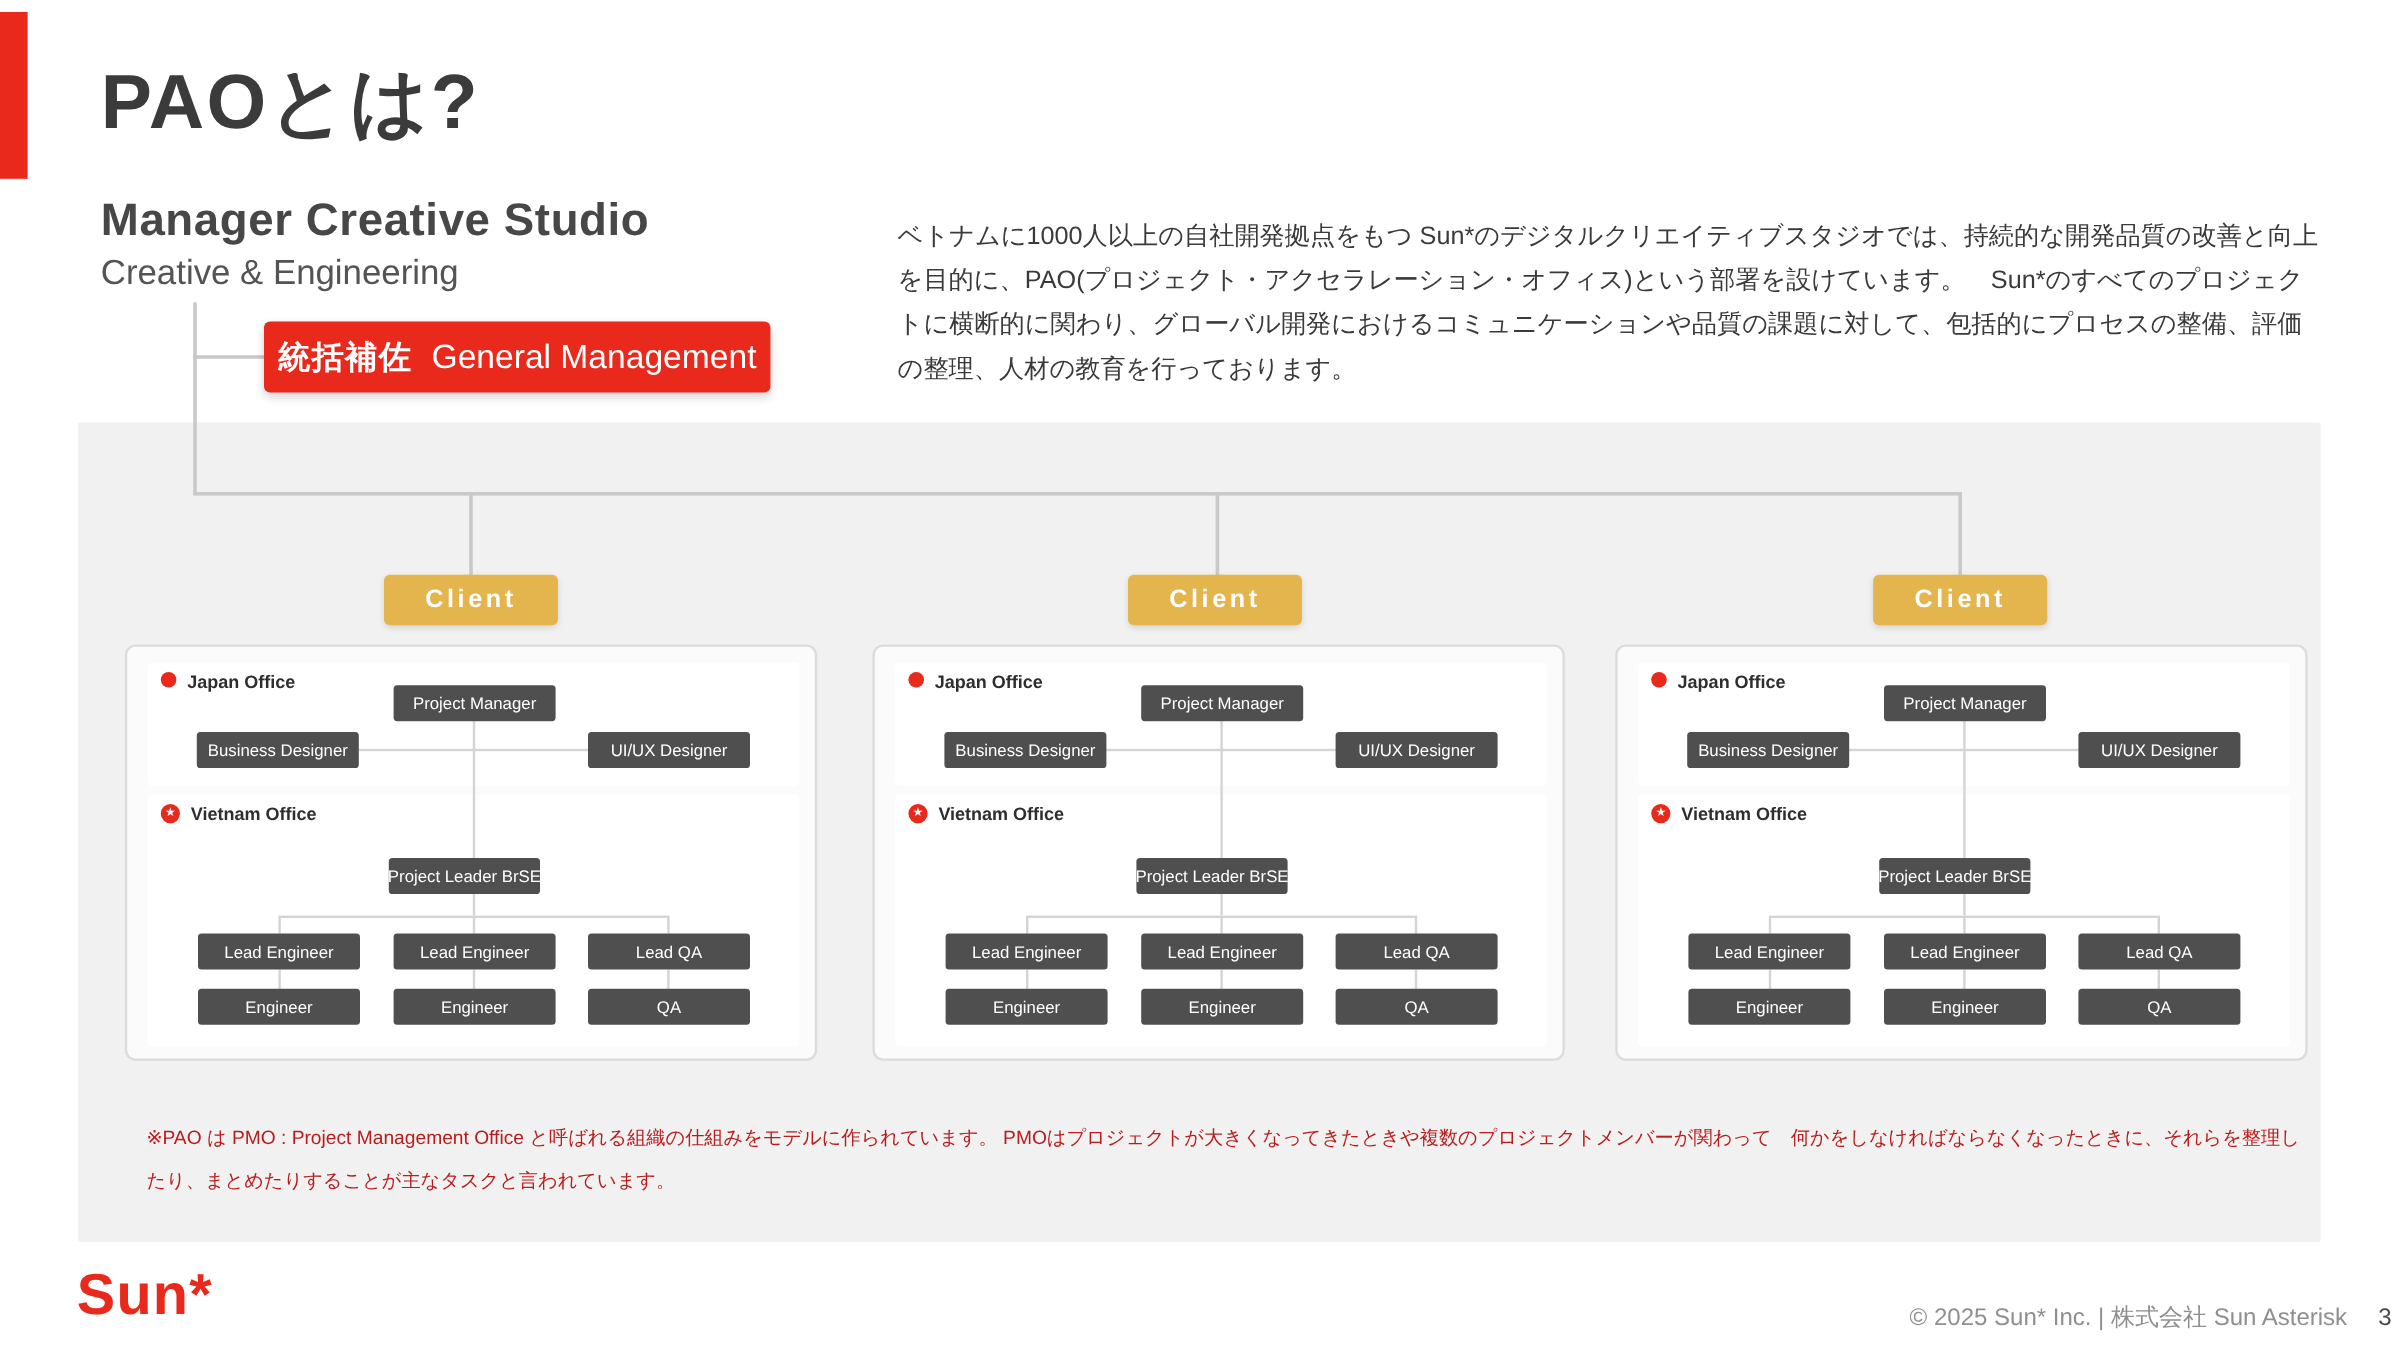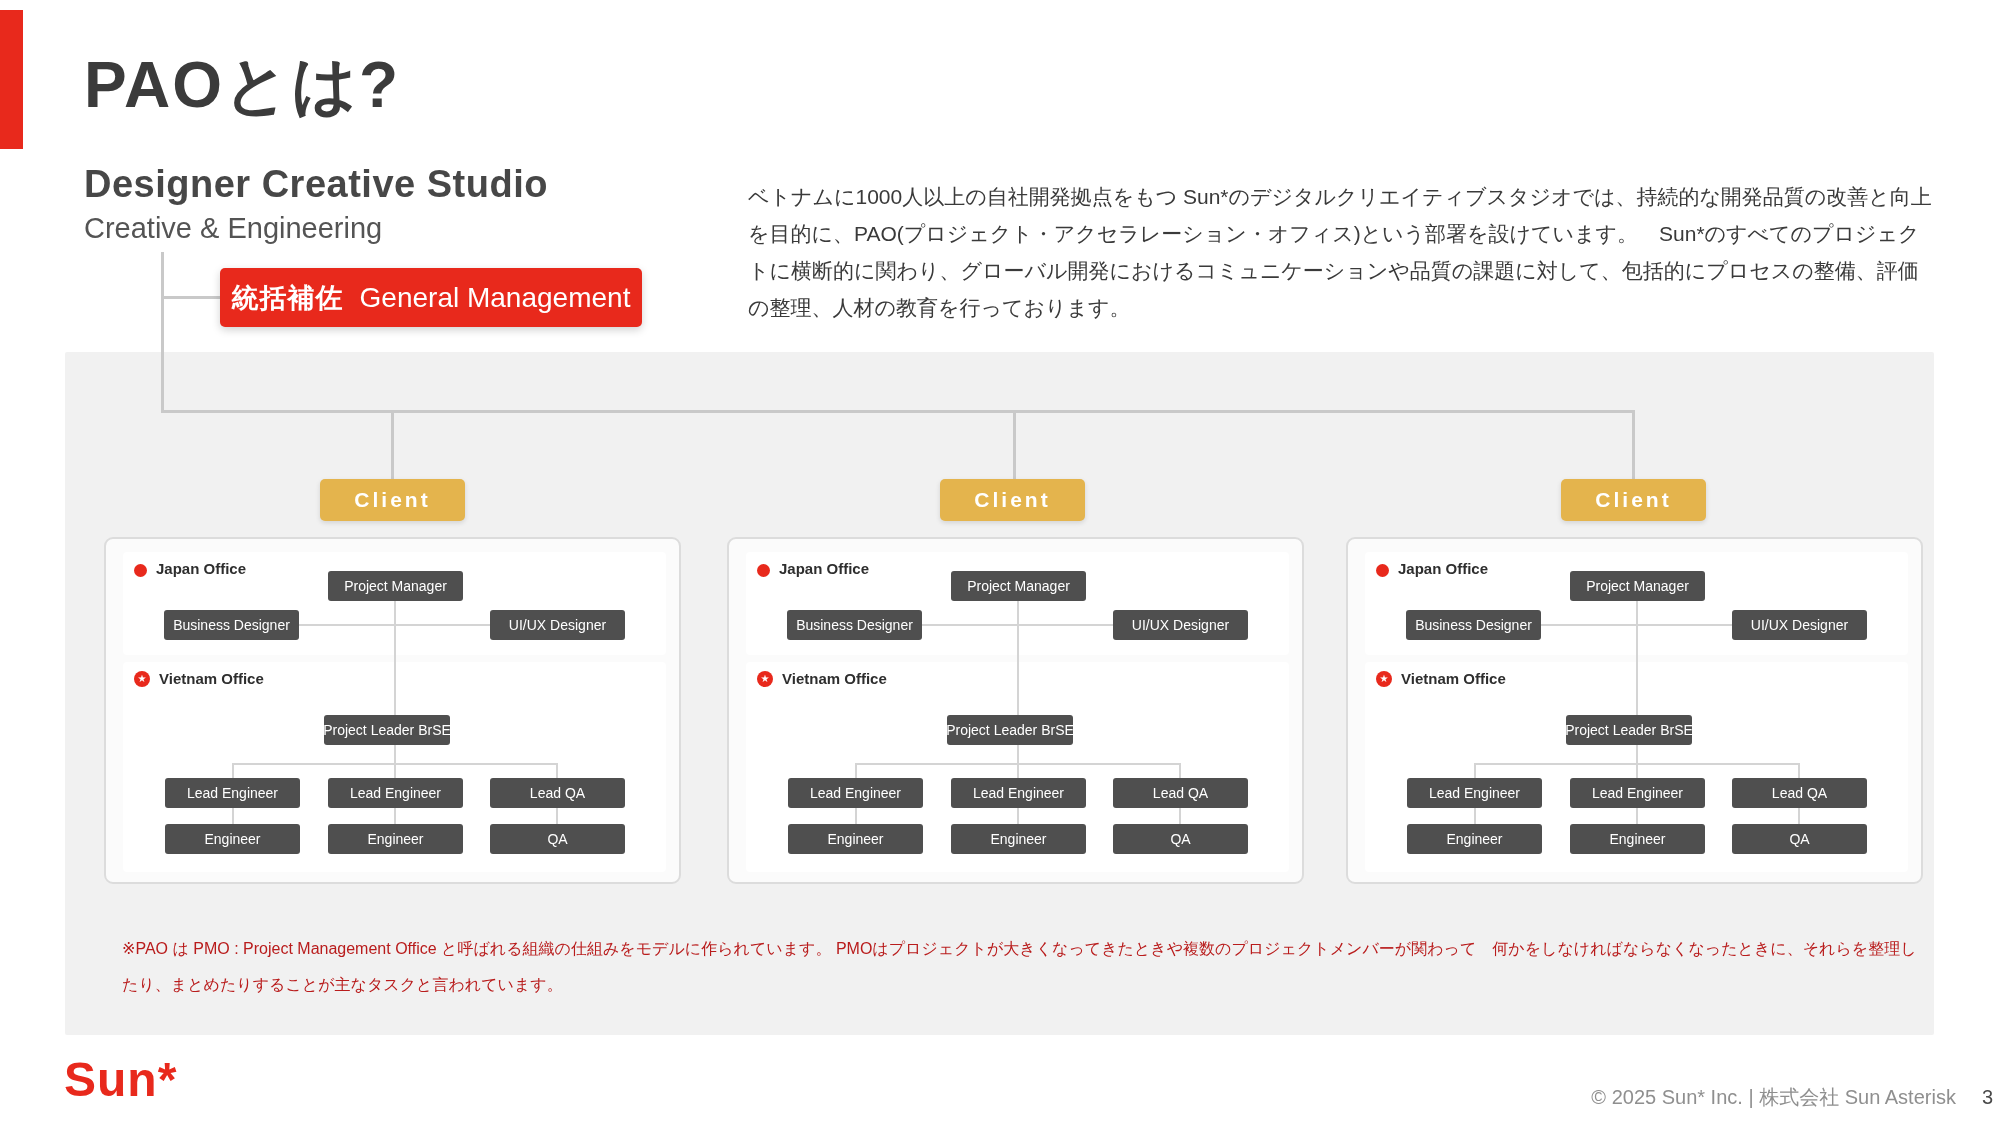--- a/index.html
+++ b/index.html
@@ -24,42 +24,42 @@
   .badge .badge-jp { font-size:27px; font-weight:bold; letter-spacing:1px; }
   .badge .badge-en { font-size:28px; font-weight:normal; }
   .badge-general { left:220px; top:268px; width:422px; height:59px; }
   .badge-cross   { left:1506px; top:383px; width:383px; height:58px; }
 
   .client-box { position:absolute; top:479px; width:145px; height:42px; background:#e4b44d; border-radius:5px; color:#ffffff; font-weight:bold; font-size:21px; letter-spacing:3px; display:flex; align-items:center; justify-content:center; box-shadow:0 2px 5px rgba(0,0,0,0.12); }
 
   .team-card { position:absolute; top:537px; width:577px; height:347px; background:#fbfbfb; border:2px solid #dcdcdc; border-radius:9px; }
   .subpanel { position:absolute; background:#ffffff; border-radius:4px; }
 
-  .office-label { position:absolute; display:flex; align-items:flex-end; gap:9px; font-size:15px; font-weight:bold; color:#2e2e2e; }
+  .office-label { position:absolute; display:flex; align-items:flex-start; gap:9px; font-size:15px; font-weight:bold; color:#2e2e2e; }
   .flag-japan { width:13px; height:13px; border-radius:50%; background:#e8291c; display:inline-block; }
   .flag-vietnam { width:16px; height:16px; border-radius:50%; background:#e8291c; color:#ffffff; font-size:10px; line-height:16px; display:inline-flex; align-items:center; justify-content:center; }
 
   .role-box { position:absolute; width:135px; height:30px; background:#4f4f4f; color:#ffffff; font-size:14px; display:flex; align-items:center; justify-content:center; border-radius:3px; white-space:nowrap; }
   .role-box.wide { width:126px; }
 
   .footnote { position:absolute; left:122px; top:931px; width:1795px; font-size:16px; line-height:36px; color:#b91c1c; }
 
   .logo { position:absolute; left:64px; top:1052px; font-size:48px; font-weight:bold; color:#e8291c; letter-spacing:1px; }
   .footer-right { position:absolute; right:7px; top:1084px; display:flex; align-items:baseline; gap:26px; }
   .copyright { font-size:20px; color:#8f8f8f; }
   .page-num { font-size:20px; color:#4a4a4a; }
 </style>
 </head>
 <body>
 
 <div class="slide">
 
   <div class="accent-bar"></div>
   <h1 class="main-title">PAOとは?</h1>
-  <div class="heading">Designer Creative Studio</div>
+  <div class="heading">Manager Creative Studio</div>
   <div class="subheading">Creative &amp; Engineering</div>
   <p class="intro">ベトナムに1000人以上の自社開発拠点をもつ Sun*のデジタルクリエイティブスタジオでは、持続的な開発品質の改善と向上を目的に、PAO(プロジェクト・アクセラレーション・オフィス)という部署を設けています。　Sun*のすべてのプロジェクトに横断的に関わり、グローバル開発におけるコミュニケーションや品質の課題に対して、包括的にプロセスの整備、評価の整理、人材の教育を行っております。</p>
 
   <div class="panel"></div>
 
   <div class="line" style="left:161px;top:252px;width:3px;height:159px"></div>
   <div class="line" style="left:161px;top:296px;width:60px;height:3px"></div>
   <div class="line" style="left:161px;top:410px;width:1473px;height:3px"></div>
   <div class="line" style="left:391px;top:410px;width:3px;height:70px"></div>
   <div class="line" style="left:1013px;top:410px;width:3px;height:70px"></div>

